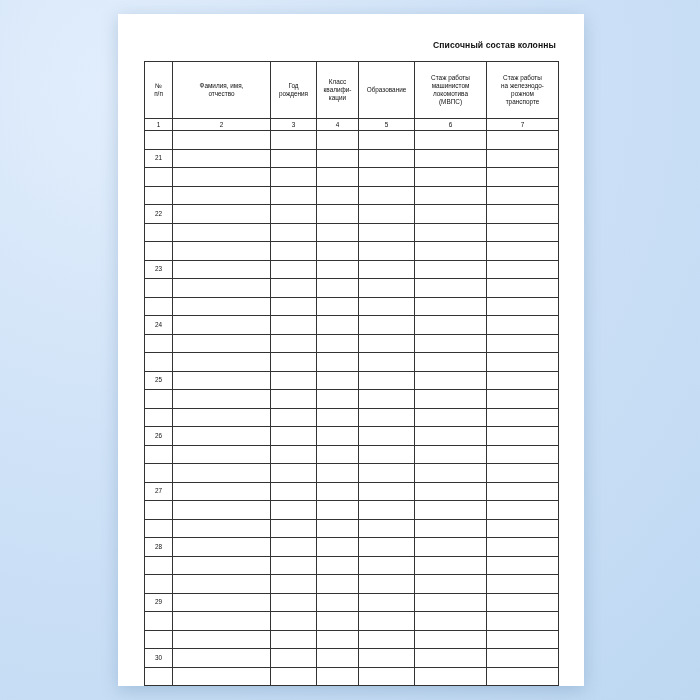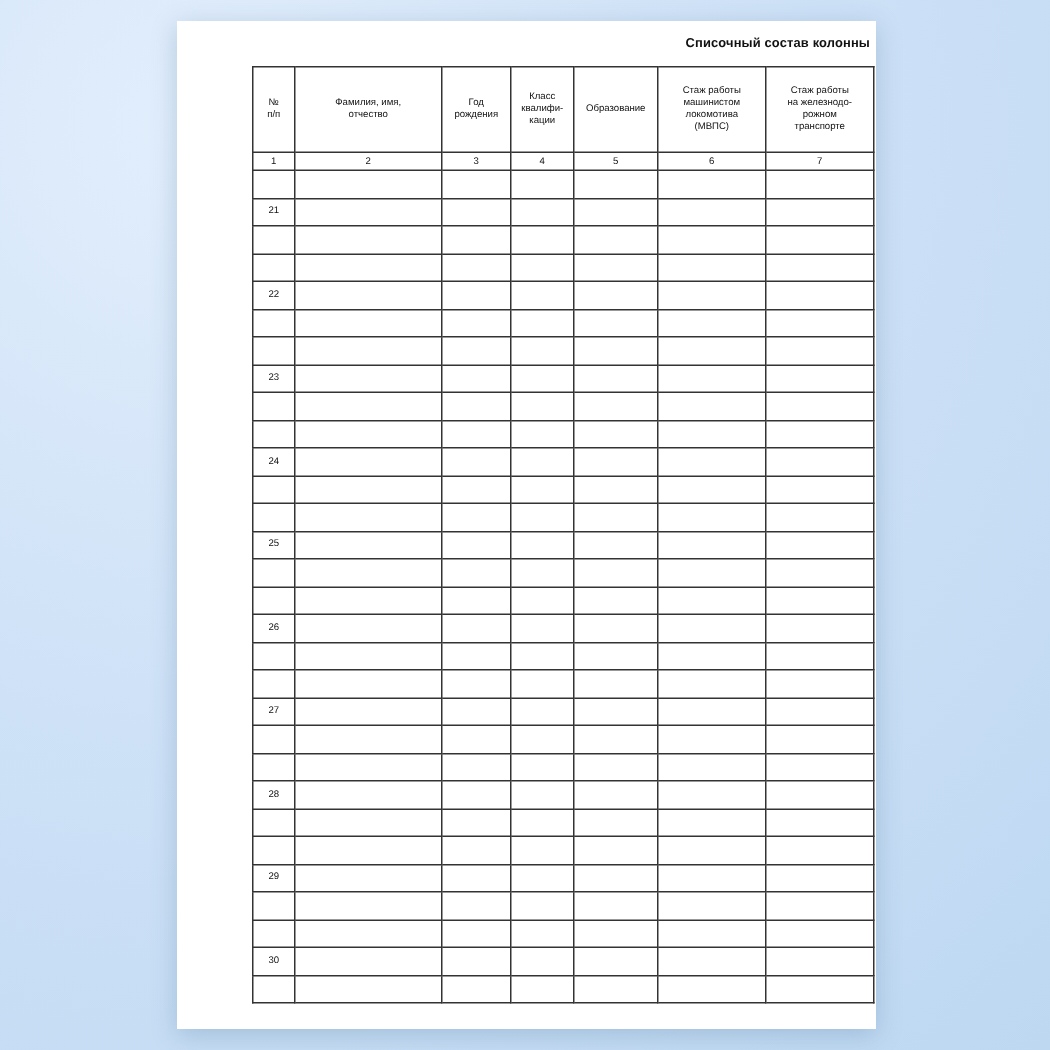--- a/index.html
+++ b/index.html
@@ -25,23 +25,22 @@
     left: 118px;
     top: 14px;
     width: 466px;
     height: 672px;
     background: #ffffff;
     box-shadow: 0 4px 16px rgba(70,110,150,0.28);
   }
   #sheet {
     position: absolute;
     left: 26px;
-    top: 9px;
+    top: 26px;
     width: 414px;
-    margin-left: 24px;
   }
   #doc-title {
     text-align: right;
     font-size: 8.6px;
     font-weight: bold;
     color: #111;
     letter-spacing: 0.1px;
     margin-bottom: 11px;
     padding-right: 2px;
   }

